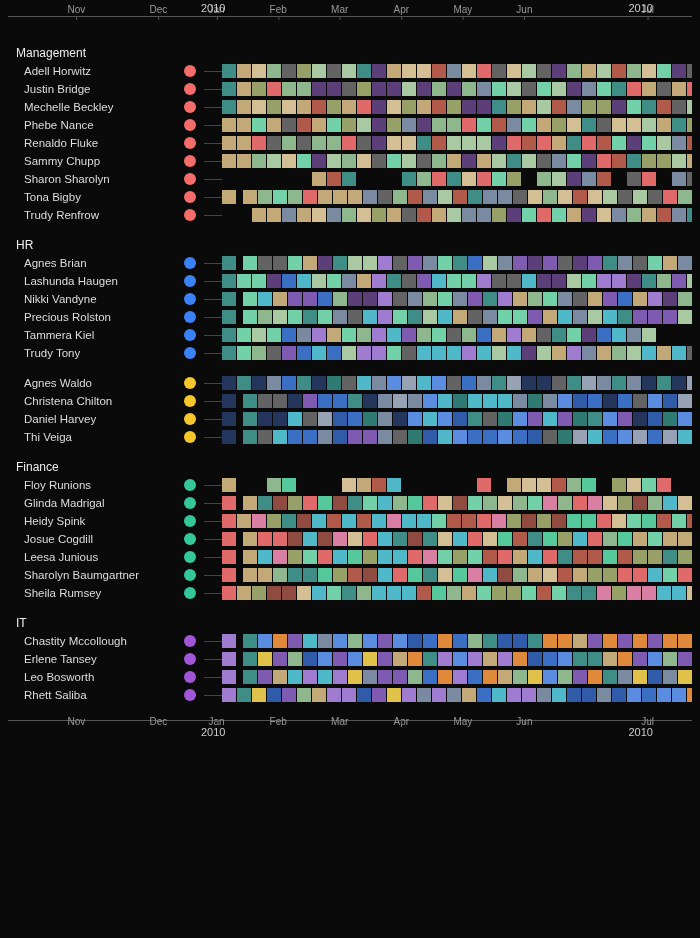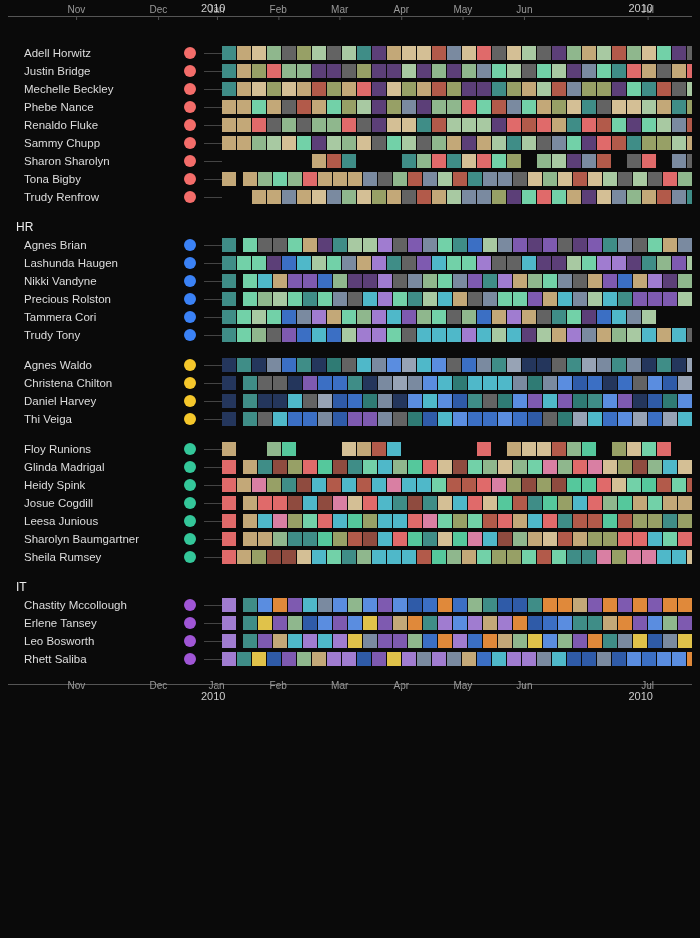--- a/index.html
+++ b/index.html
@@ -65,20 +65,21 @@
         <div class="tick" style="left: 66.5%;"><div class="mark"></div><span>May</span></div>
         <div class="tick" style="left: 75.5%;"><div class="mark"></div><span>Jun</span></div>
         <div class="tick" style="left: 93.5%;"><div class="mark"></div><span>Jul</span></div>
         <div class="tick year" style="left: 30%;">2010</div>
         <div class="tick year" style="left: 92.5%;">2010</div>
       </div>
 </div>
 
 <div class="chart" id="chart">
       <div class="group">
+        <div class="group-label">Management</div>
         <div class="row">
           <div class="name">Adell Horwitz</div>
           <div class="dot-col">
             <div class="dot" style="background: rgb(244, 109, 106);"></div>
           </div>
           <div class="connector"></div>
           <div class="track">
             <div class="cells">
               <div class="cell" style="background: rgb(63, 141, 135);"></div>
               <div class="cell" style="background: rgb(195, 168, 120);"></div>
@@ -624,21 +625,21 @@
               <div class="cell" style="background: rgb(79, 184, 201);"></div>
               <div class="cell" style="background: rgb(63, 141, 135);"></div>
               <div class="cell" style="background: rgb(126, 90, 176);"></div>
               <div class="cell" style="background: rgb(126, 90, 176);"></div>
               <div class="cell" style="background: rgb(126, 90, 176);"></div>
               <div class="cell" style="background: rgb(168, 201, 162);"></div>
             </div>
           </div>
         </div>
         <div class="row">
-          <div class="name">Tammera Cori</div>
+          <div class="name">Tammera Kiel</div>
           <div class="dot-col">
             <div class="dot" style="background: rgb(59, 130, 246);"></div>
           </div>
           <div class="connector"></div>
           <div class="track">
             <div class="cells">
               <div class="cell" style="background: rgb(63, 141, 135);"></div>
               <div class="cell" style="background: rgb(114, 209, 168);"></div>
               <div class="cell" style="background: rgb(168, 201, 162);"></div>
               <div class="cell" style="background: rgb(114, 209, 168);"></div>
@@ -879,20 +880,21 @@
               <div class="cell" style="background: rgb(90, 141, 224);"></div>
               <div class="cell" style="background: rgb(151, 163, 181);"></div>
               <div class="cell" style="background: rgb(59, 111, 196);"></div>
               <div class="cell" style="background: rgb(151, 163, 181);"></div>
               <div class="cell" style="background: rgb(79, 184, 201);"></div>
             </div>
           </div>
         </div>
       </div>
       <div class="group">
+        <div class="group-label">Finance</div>
         <div class="row">
           <div class="name">Floy Runions</div>
           <div class="dot-col">
             <div class="dot" style="background: rgb(52, 199, 154);"></div>
           </div>
           <div class="connector"></div>
           <div class="track">
             <div class="cells">
               <div class="cell" style="background: rgb(195, 168, 120);"></div>
               <div class="cell blank"></div>

